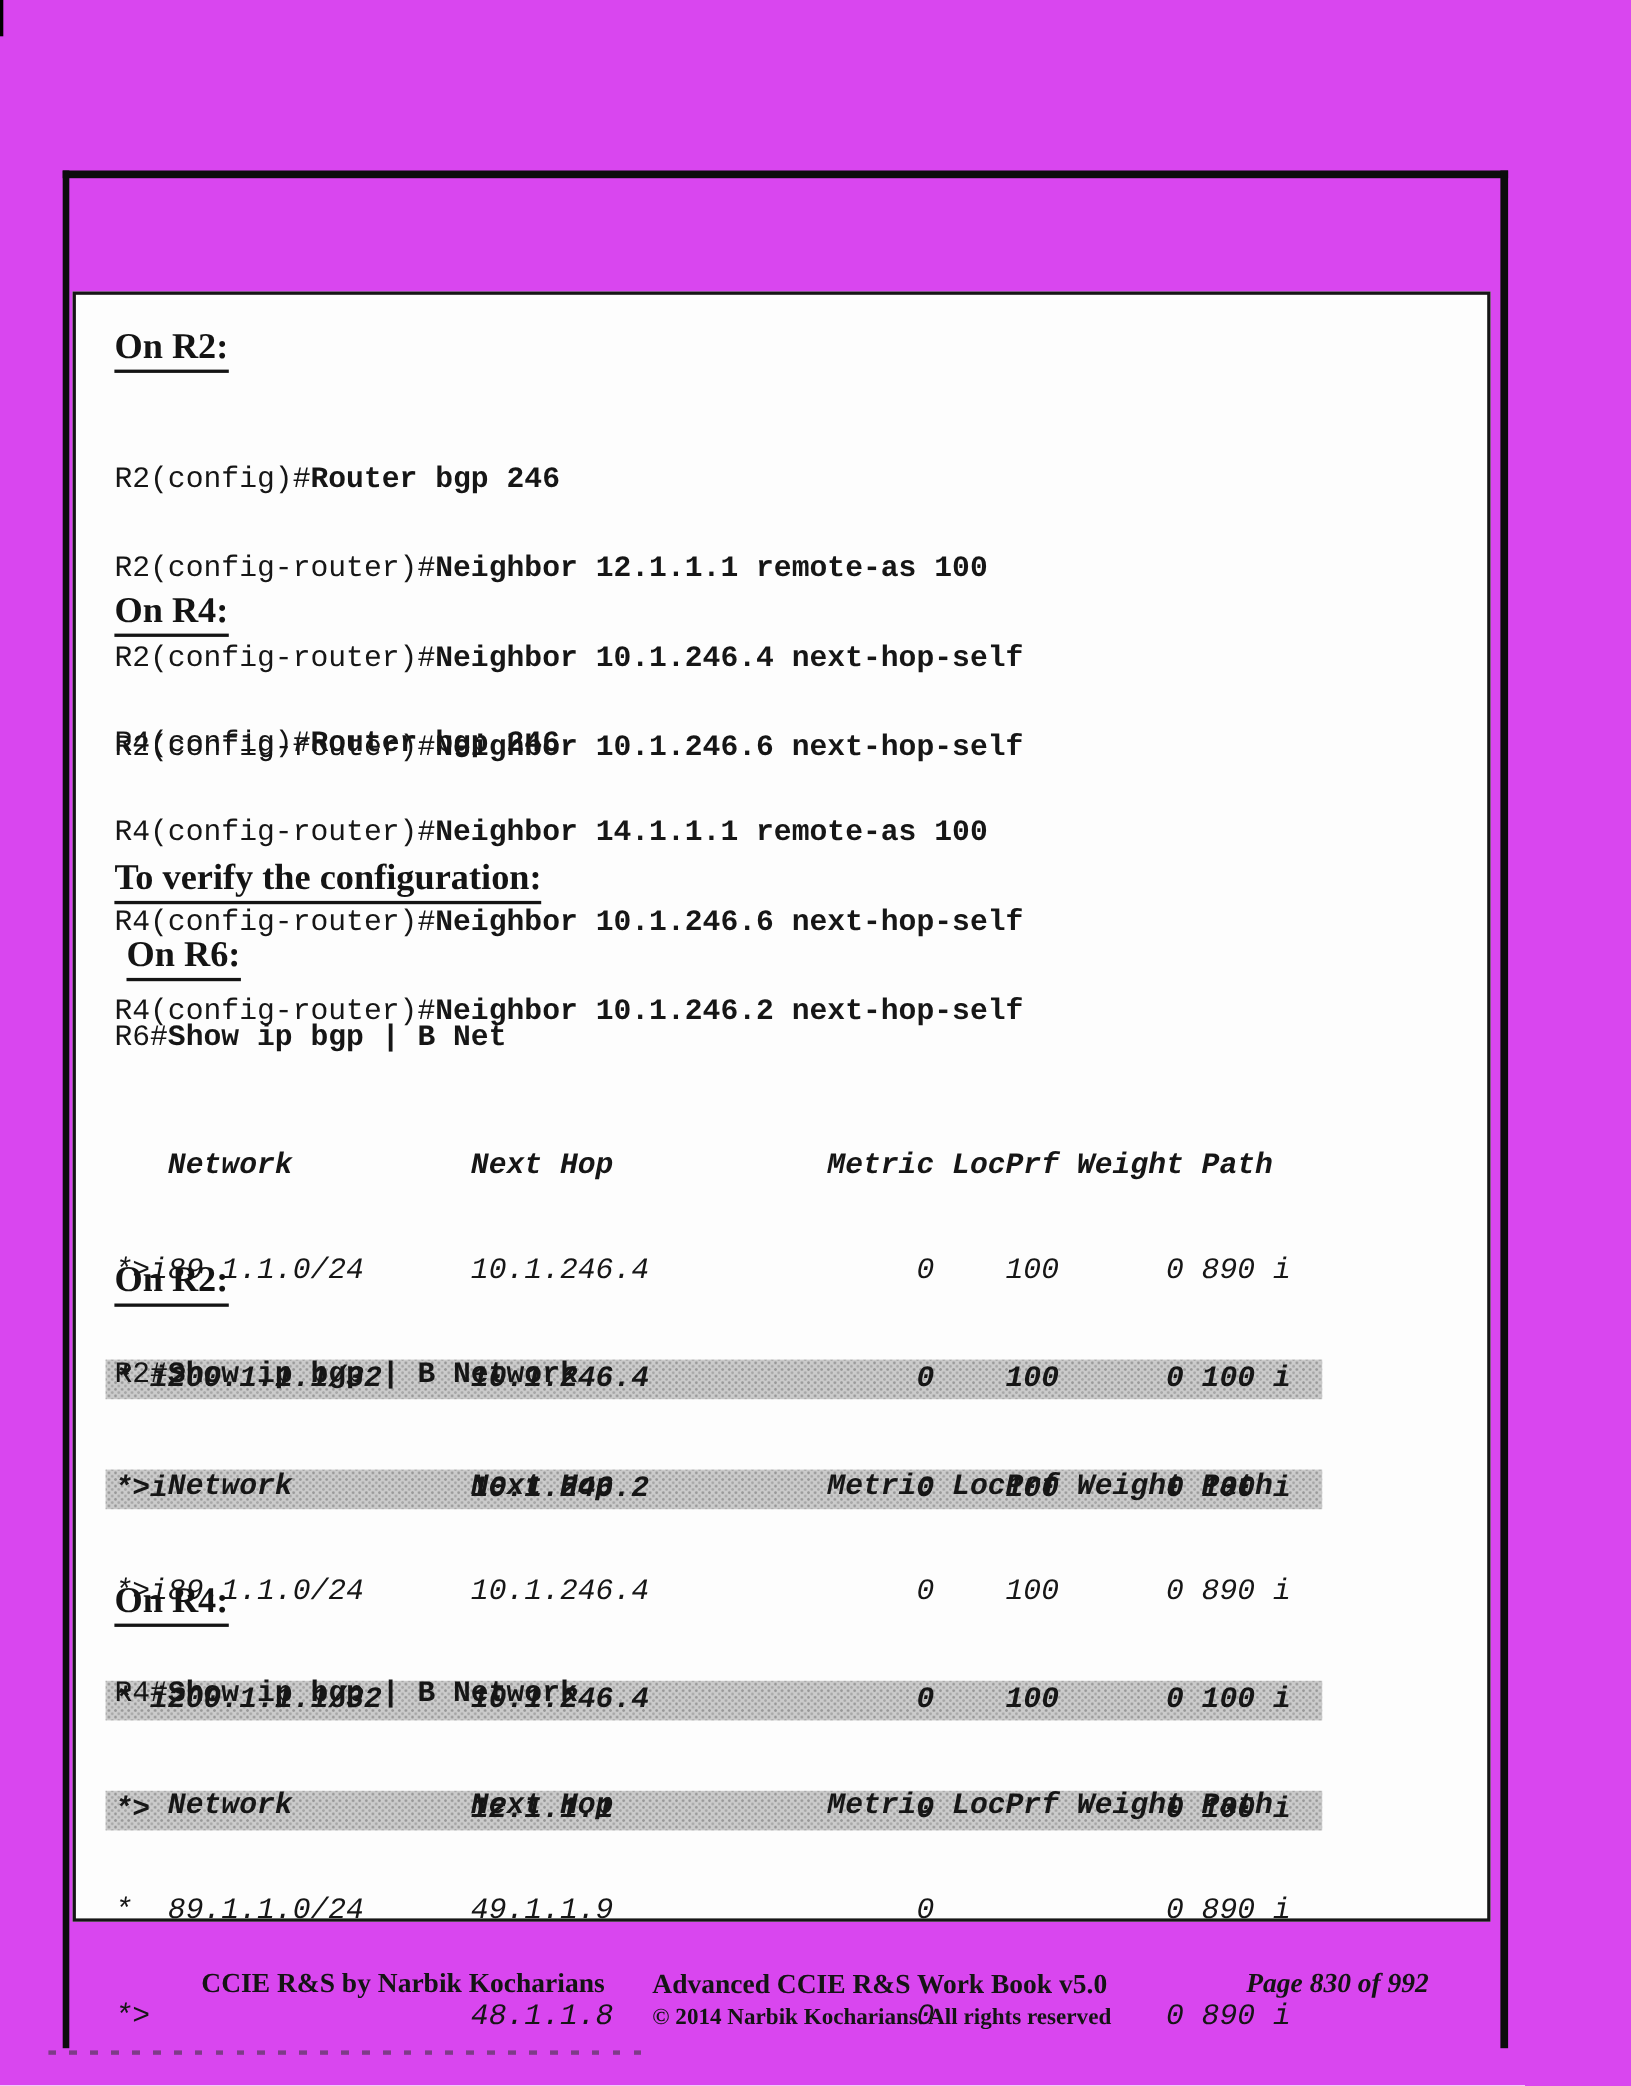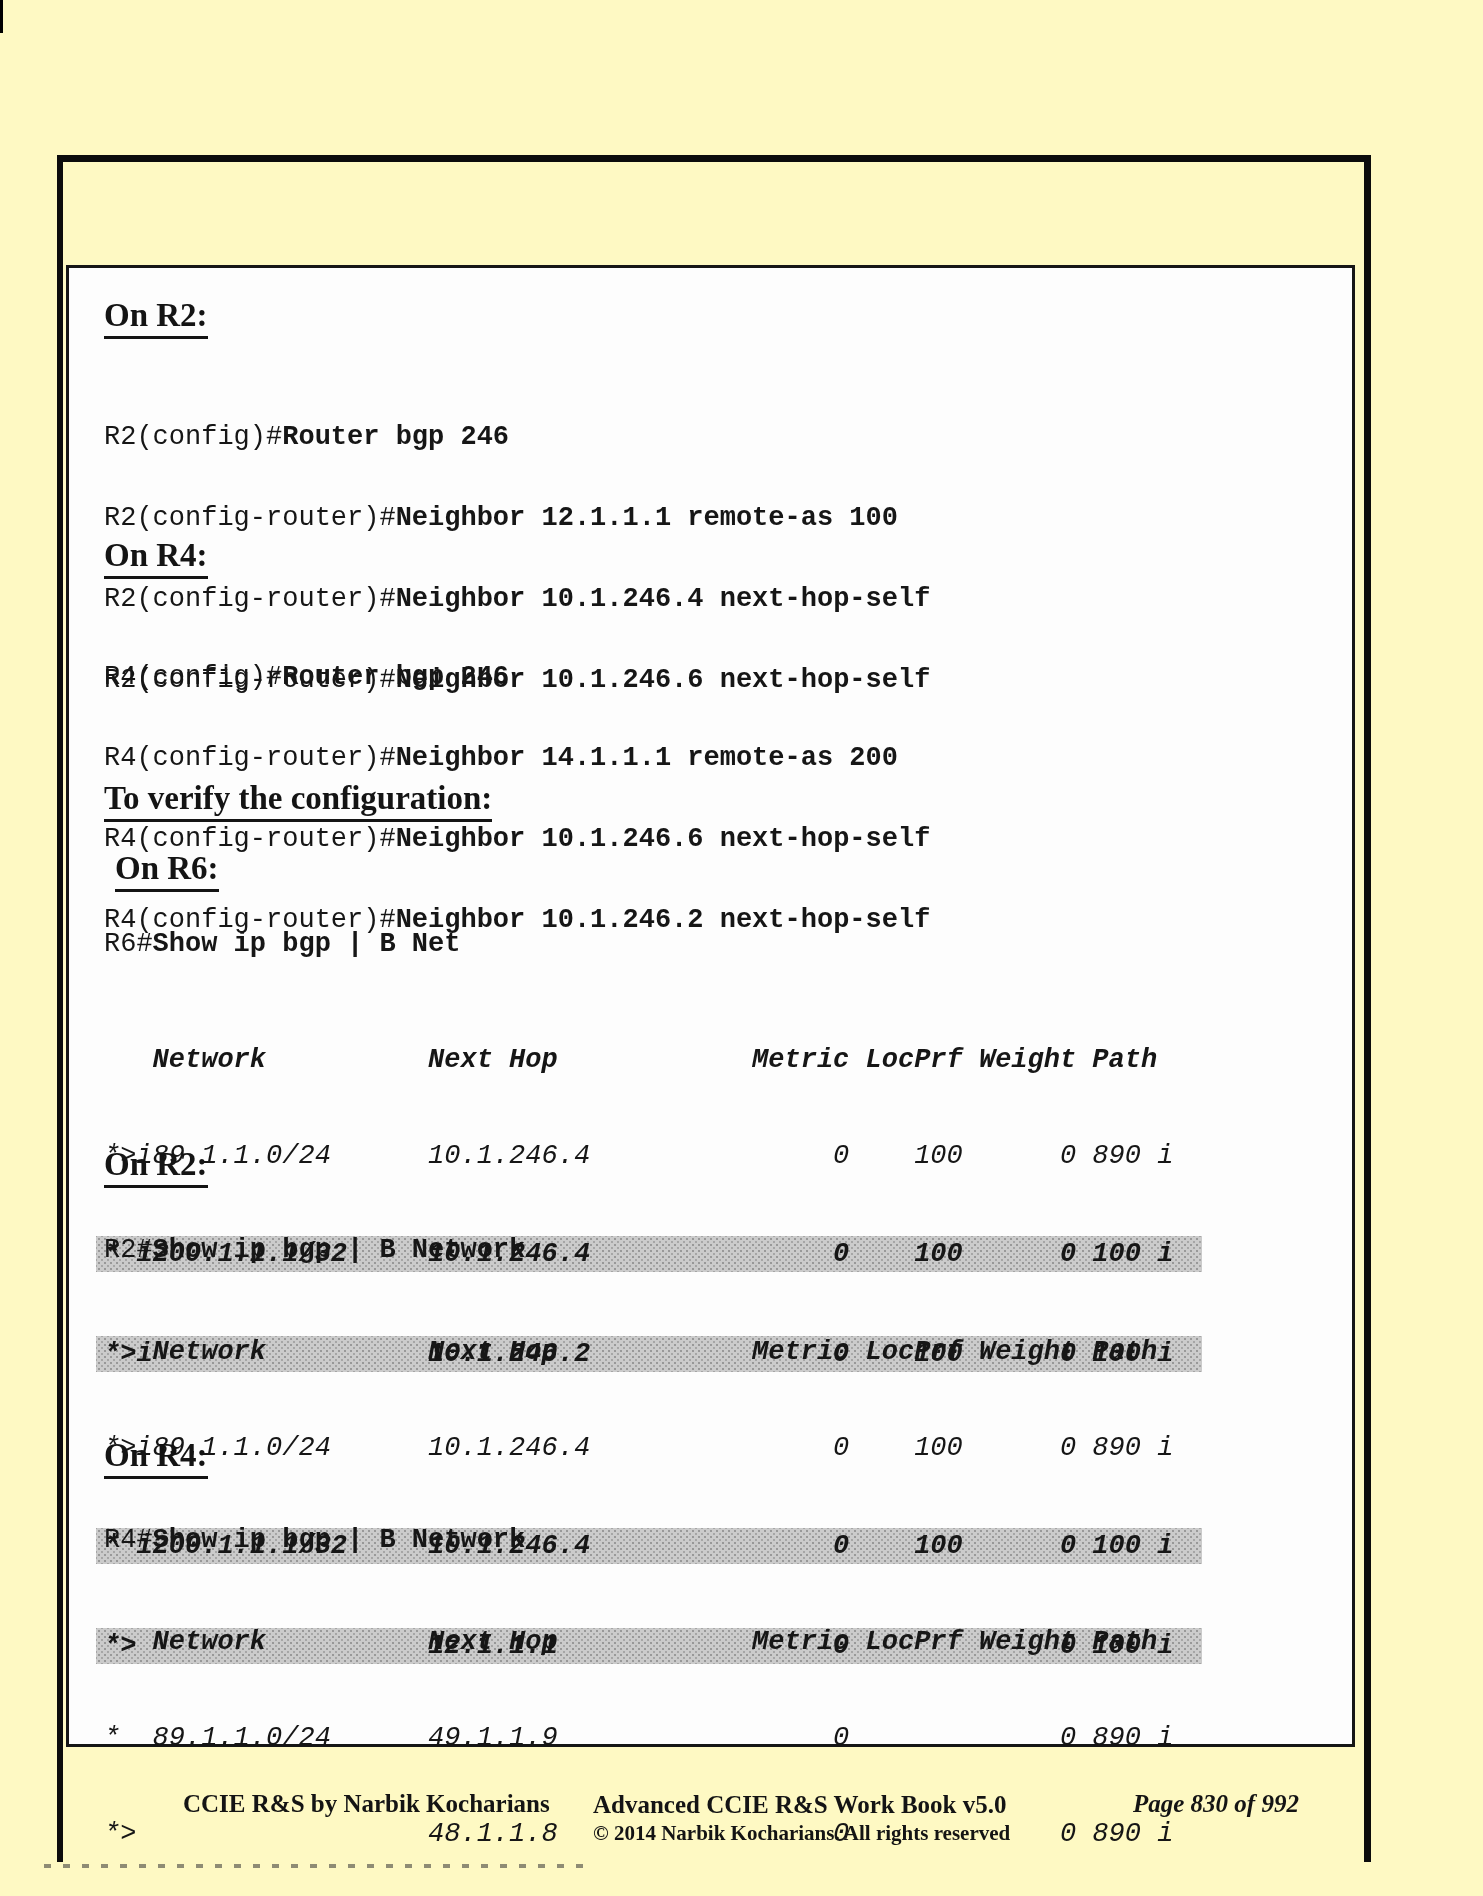--- a/index.html
+++ b/index.html
@@ -1,18 +1,18 @@
 <!DOCTYPE html>
 <html><head>
 <meta charset="utf-8">
 <style>
   html,body { margin:0; padding:0; background:#ffffff; }
   .page {
     position:relative; width:1483px; height:1896px;
-    background:#fef9c3; color:#141414;
+    background:#d946ef; color:#141414;
     font-family:"Liberation Serif","DejaVu Serif",serif;
     overflow:hidden;
   }
   .outer-box {
     position:absolute; left:57px; top:155px; width:1301px; height:1700px;
     border-top:7px solid #0c0c0c; border-left:6px solid #0c0c0c; border-right:7px solid #0c0c0c;
   }
   .inner-box {
     position:absolute; left:66px; top:265px; width:1283px; height:1476px;
     border:3px solid #161616; background:#fdfdfd;
@@ -71,21 +71,21 @@
     <div><span>R2(config)#</span><span class="cmd">Router bgp 246</span></div>
     <div><span>R2(config-router)#</span><span class="cmd">Neighbor 12.1.1.1 remote-as 100</span></div>
     <div><span>R2(config-router)#</span><span class="cmd">Neighbor 10.1.246.4 next-hop-self</span></div>
     <div><span>R2(config-router)#</span><span class="cmd">Neighbor 10.1.246.6 next-hop-self</span></div>
   </div>
 
   <div class="abs heading" style="top:537px;"><span>On R4:</span></div>
 
   <div class="abs console" style="top:610px;">
     <div><span>R4(config)#</span><span class="cmd">Router bgp 246</span></div>
-    <div><span>R4(config-router)#</span><span class="cmd">Neighbor 14.1.1.1 remote-as 200</span></div>
+    <div><span>R4(config-router)#</span><span class="cmd">Neighbor 14.1.1.1 remote-as 100</span></div>
     <div><span>R4(config-router)#</span><span class="cmd">Neighbor 10.1.246.6 next-hop-self</span></div>
     <div><span>R4(config-router)#</span><span class="cmd">Neighbor 10.1.246.2 next-hop-self</span></div>
   </div>
 
   <div class="abs heading" style="top:780px;text-align:right;"><span>To verify the configuration:</span></div>
 
   <div class="abs heading" style="top:850px;margin-left:11px;"><span>On R6:</span></div>
 
   <div class="abs console" style="top:931px;"><span>R6#</span><span class="cmd">Show ip bgp | B Net</span></div>
 

